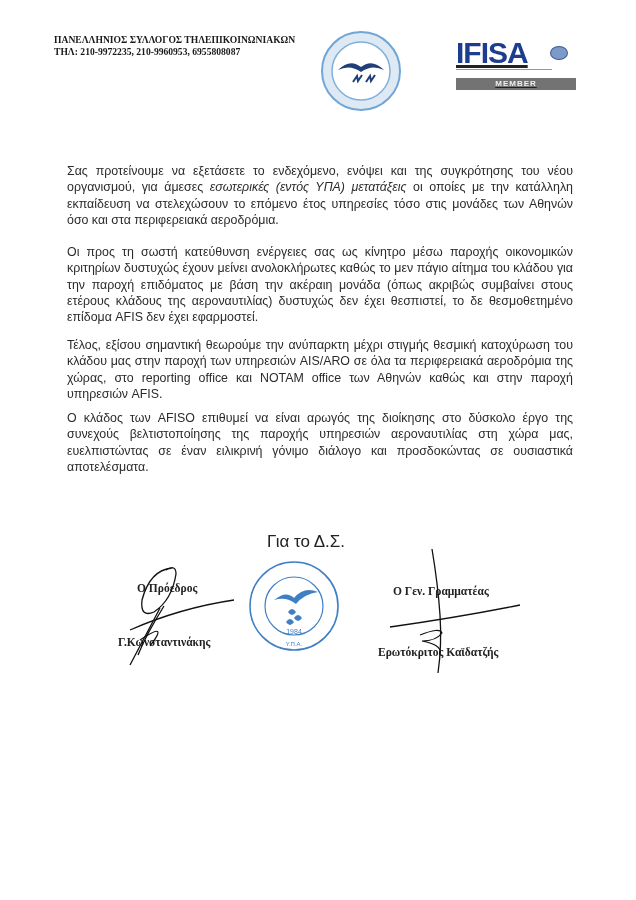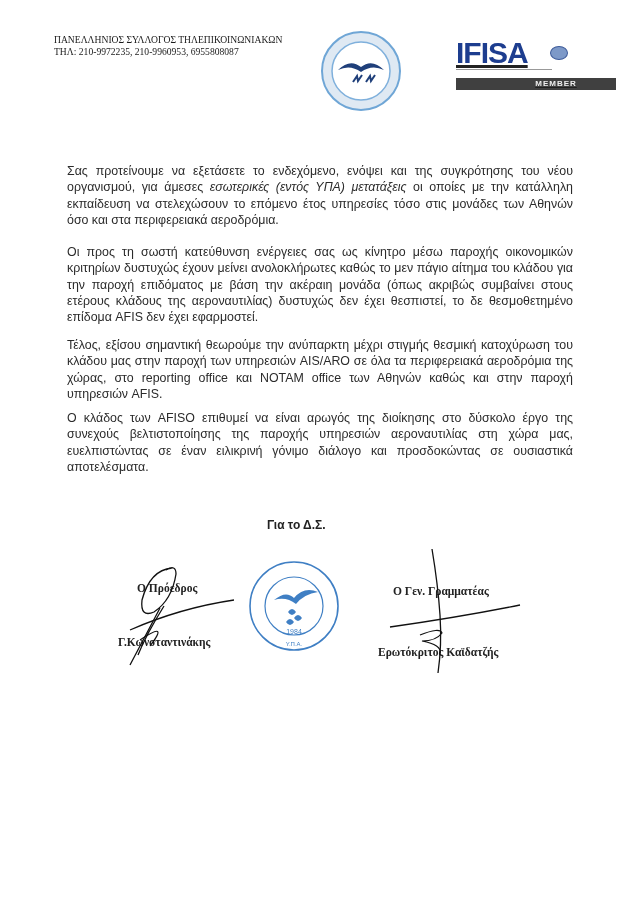--- a/index.html
+++ b/index.html
@@ -1,29 +1,29 @@
 <!DOCTYPE html>
 <html><head>
 <meta charset="utf-8">
 <style>
   html, body { margin:0; padding:0; background:#ffffff; }
   body { width:636px; height:900px; position:relative; overflow:hidden; font-family:"Liberation Sans", sans-serif; color:#222; }
-  .header { position:absolute; left:54px; top:34px; font-family:"Liberation Serif", serif; font-weight:normal; font-size:9.6px; line-height:12.4px; color:#1a1a1a; }
+  .header { position:absolute; left:54px; top:34px; font-family:"Liberation Serif", serif; font-weight:bold; font-size:9.6px; line-height:12.4px; color:#1a1a1a; }
   .header a { color:#2a3ea8; text-decoration:underline; }
   .seal-top { position:absolute; left:320px; top:30px; width:82px; height:82px; }
   .ifisa { position:absolute; left:456px; top:38px; width:110px; height:56px;text-decoration:underline; }
   .ifisa .word { font-family:"Liberation Sans", sans-serif; font-weight:bold; font-size:30px; color:#1d3d8f; letter-spacing:-1px; line-height:30px; }
   .ifisa .small { font-size:3px; color:#333; height:4px; margin-top:1px; width:96px; border-top:1px solid #999; }
-  .ifisa .member { margin-top:4px; width:120px; height:12px; background:#404040; color:#eee; font-size:8px; font-weight:bold; text-align:center; line-height:12px; letter-spacing:1px;padding-left:40px; }
+  .ifisa .member { margin-top:4px; width:120px; height:12px; background:#737373; color:#eee; font-size:8px; font-weight:bold; text-align:center; line-height:12px; letter-spacing:1px; }
   .globe { position:absolute; left:94px; top:8px; width:16px; height:12px; border-radius:50%; background:#7d99c8; border:1px solid #3d5b9a; }
   .body { position:absolute; left:50px; width:540px; font-size:12.4px; line-height:16.3px; color:#2b2b2b; text-align:justify; }
   .p1 { top:146px; } .p2 { top:227px; } .p3 { top:320px; } .p4 { top:393px; }
   .body p { margin:17px; }
   .it { font-style:italic; }
-  .sign-heading { position:absolute; left:267px; top:518px; font-weight:bold; font-size:12px; color:#222; }
+  .sign-heading { position:absolute; left:267px; top:532px; font-weight:normal; font-size:17px; color:#222; }
   .sig { position:absolute; font-family:"Liberation Serif", serif; font-weight:bold; font-size:11.5px; color:#222; }
   .seal-bottom { position:absolute; left:248px; top:560px; width:92px; height:92px; }
   svg.ink { position:absolute; }
 </style>
 </head>
 <body>
 
 <div class="header">
   <div>ΠΑΝΕΛΛΗΝΙΟΣ ΣΥΛΛΟΓΟΣ ΤΗΛΕΠΙΚΟΙΝΩΝΙΑΚΩΝ</div>
   <div>ΤΗΛ: 210-9972235, 210-9960953, 6955808087</div>

